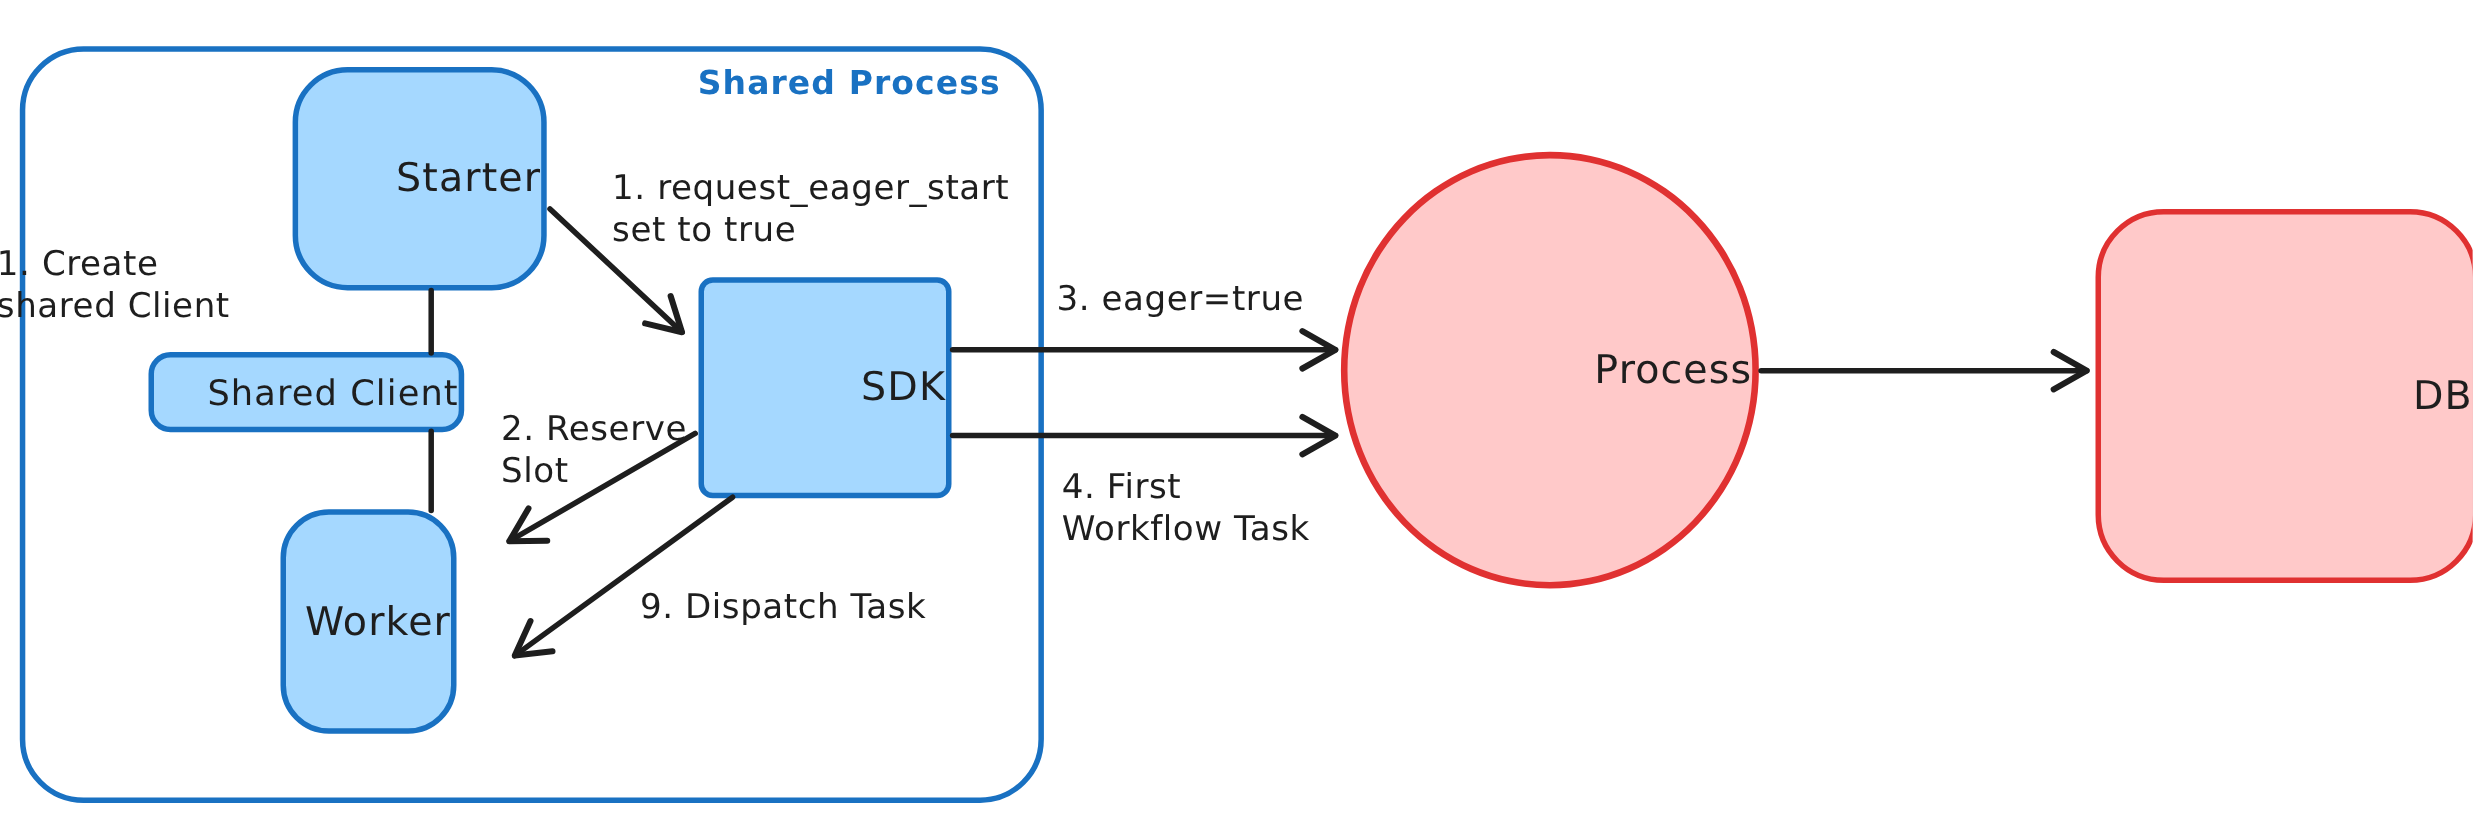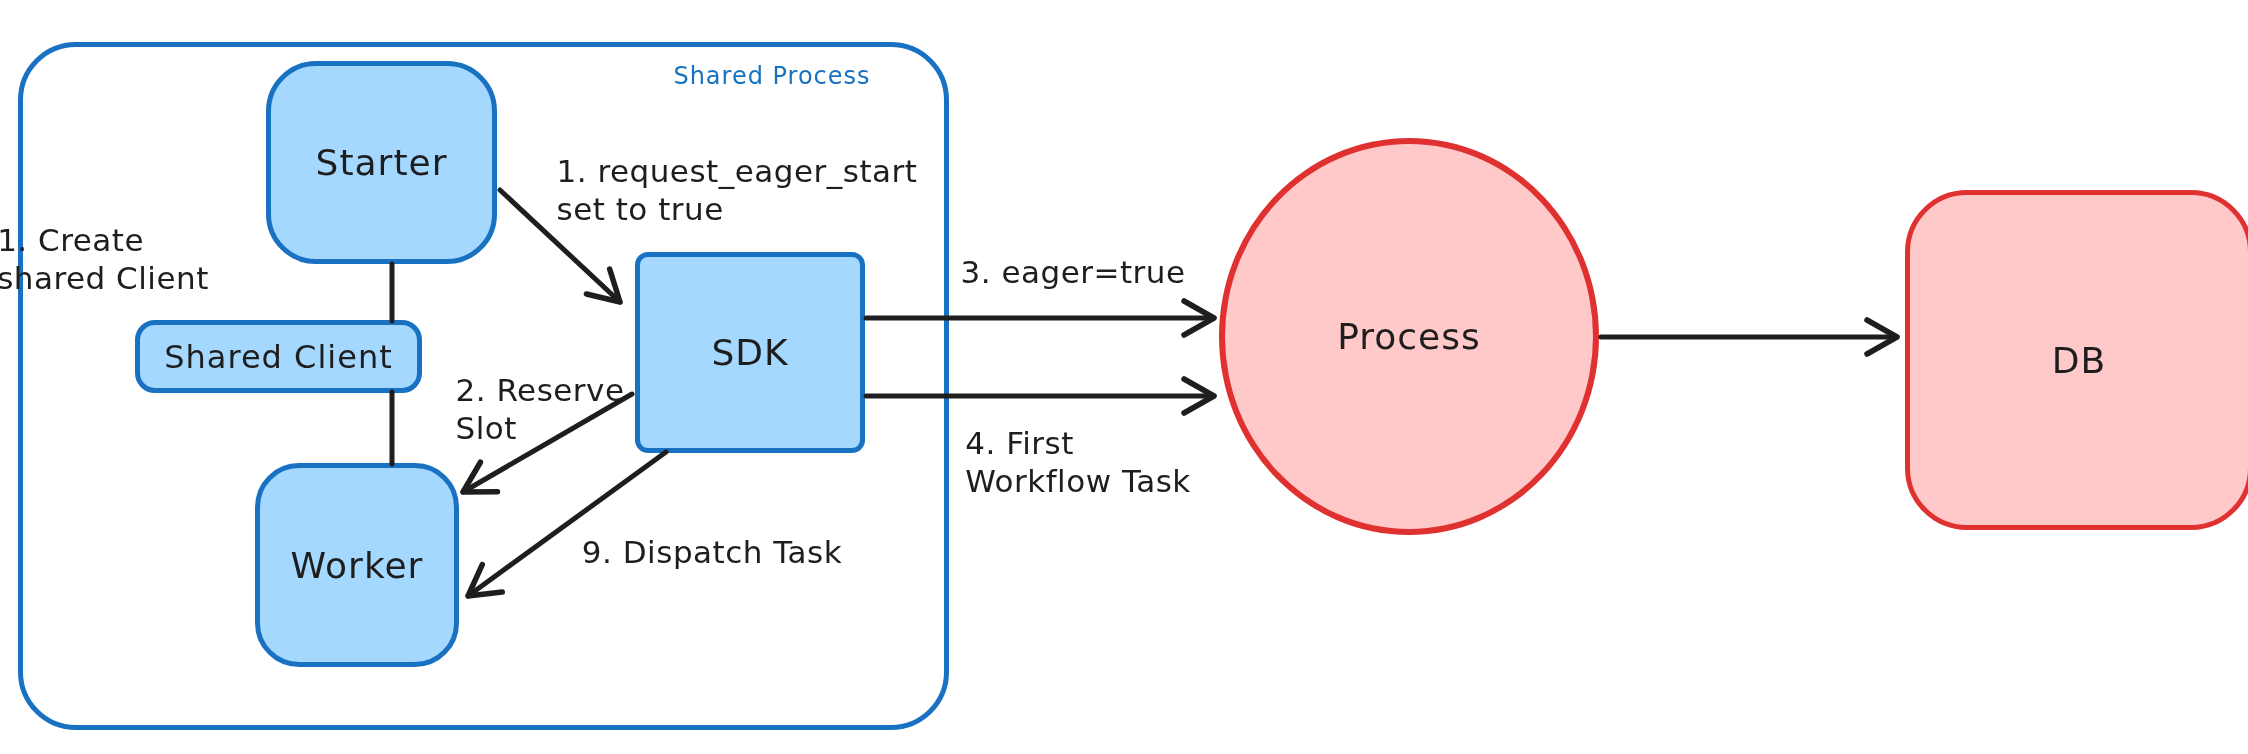--- a/index.html
+++ b/index.html
@@ -16,25 +16,25 @@
     background:var(--background);
     font-family:"DejaVu Sans","Liberation Sans",sans-serif;
     color:var(--text);
   }
   .container-frame{
     position:absolute;border:5px solid var(--blue-stroke);
     border-radius:58px;background:transparent;
   }
   .process-title{
     position:absolute;transform:translate(-50%,-50%);
-    color:var(--blue-stroke);font-size:24px;font-weight:400;
+    color:var(--blue-stroke);font-size:30px;font-weight:700;
     letter-spacing:1px;white-space:nowrap;
   }
   .node{
-    position:absolute;display:flex;align-items:center;justify-content:center;
+    position:absolute;display:flex;align-items:center;justify-content:flex-end;
     box-sizing:border-box;
   }
   .node.blue{background:var(--blue-fill);border:5px solid var(--blue-stroke);}
   .node.red{background:var(--red-fill);border:6px solid var(--red-stroke);}
   .node-label{
     font-size:36px;letter-spacing:1px;white-space:nowrap;color:var(--text);
   }
   .node-label.small{font-size:32px;}
   .annot{
     position:absolute;transform:translate(-50%,-50%);
@@ -57,21 +57,21 @@
   </div>
 
   <div class="node blue" style="left:135px;top:320px;width:287px;height:73px;border-radius:20px;">
     <span class="node-label small">Shared Client</span>
   </div>
 
   <div class="node blue" style="left:635px;top:252px;width:230px;height:201px;border-radius:13px;">
     <span class="node-label">SDK</span>
   </div>
 
-  <div class="node blue" style="left:255px;top:463px;width:204px;height:204px;border-radius:44px;">
+  <div class="node blue" style="left:255px;top:463px;width:160px;height:204px;border-radius:44px;">
     <span class="node-label">Worker</span>
   </div>
 
   <div class="node red" style="left:1219px;top:138px;width:380px;height:397px;border-radius:50%;">
     <span class="node-label">Process</span>
   </div>
 
   <div class="node red" style="left:1905px;top:190px;width:348px;height:340px;border-radius:62px;border-width:5px;">
     <span class="node-label">DB</span>
   </div>

